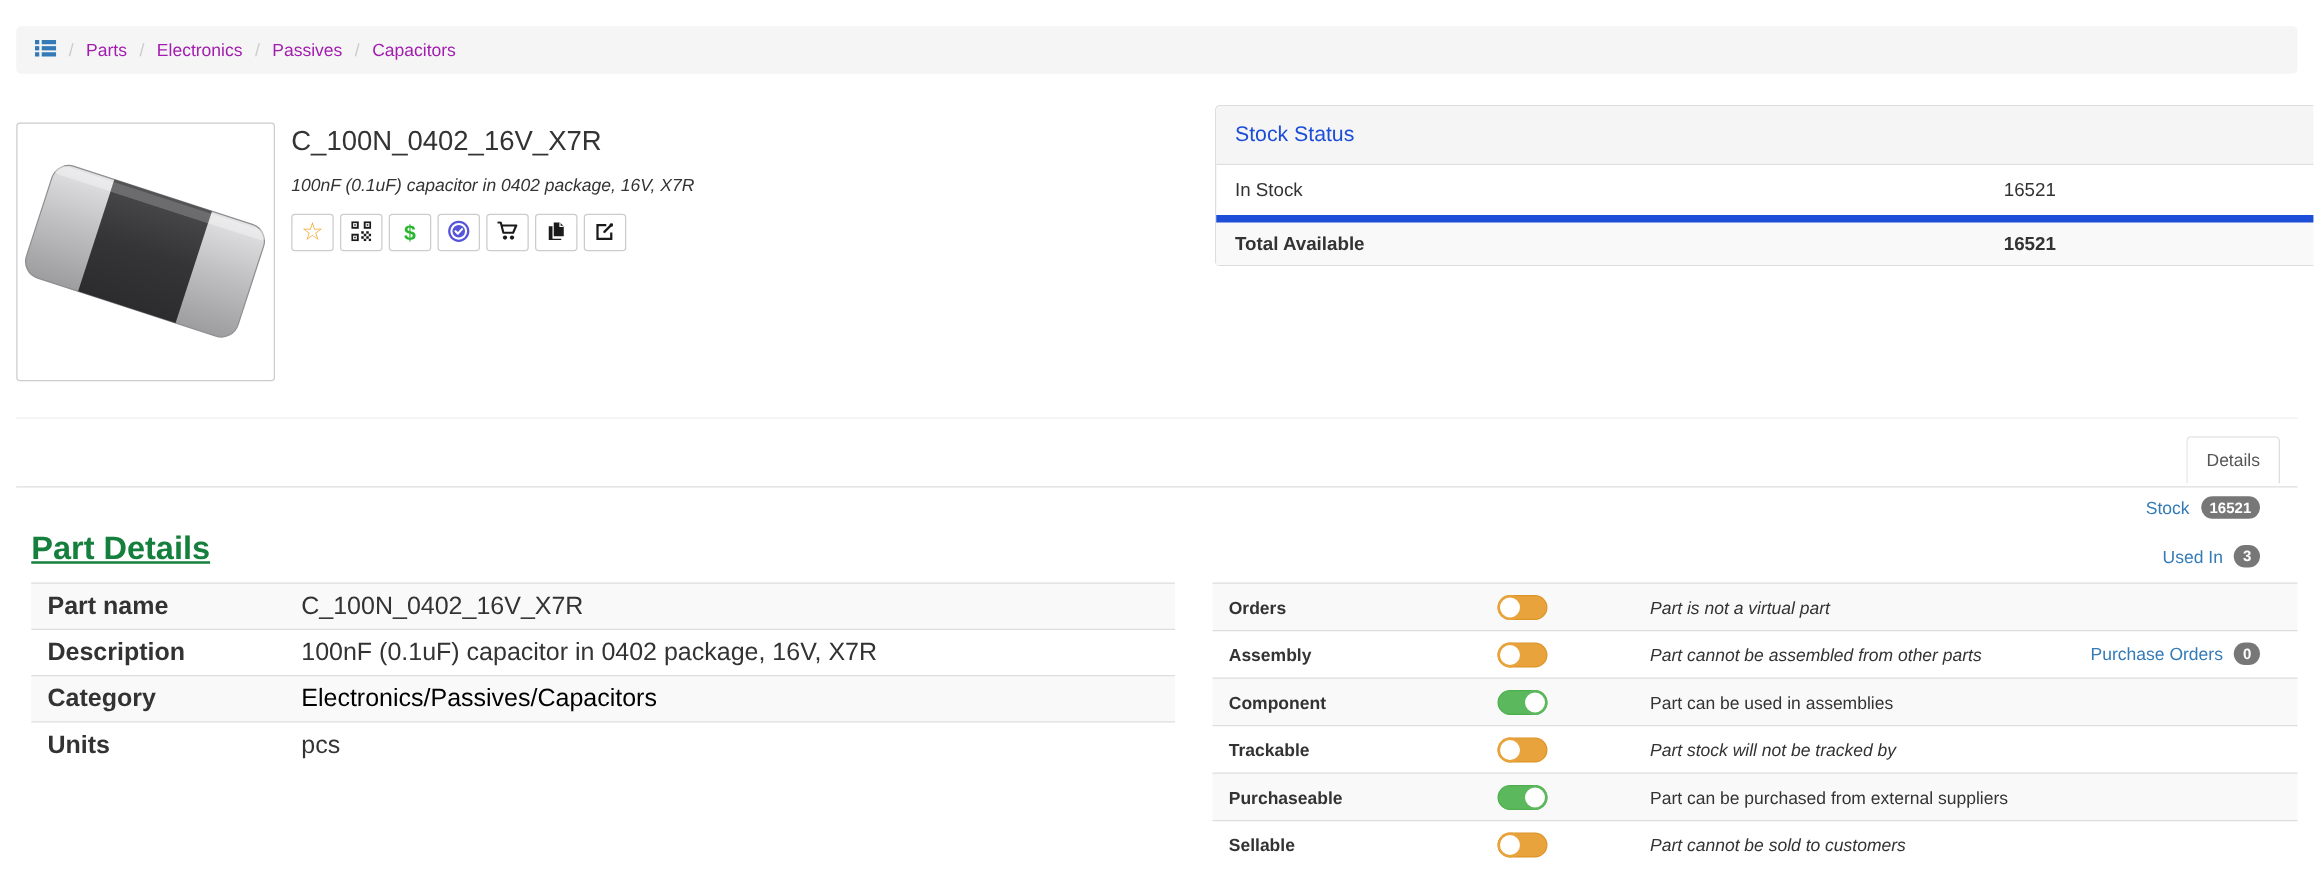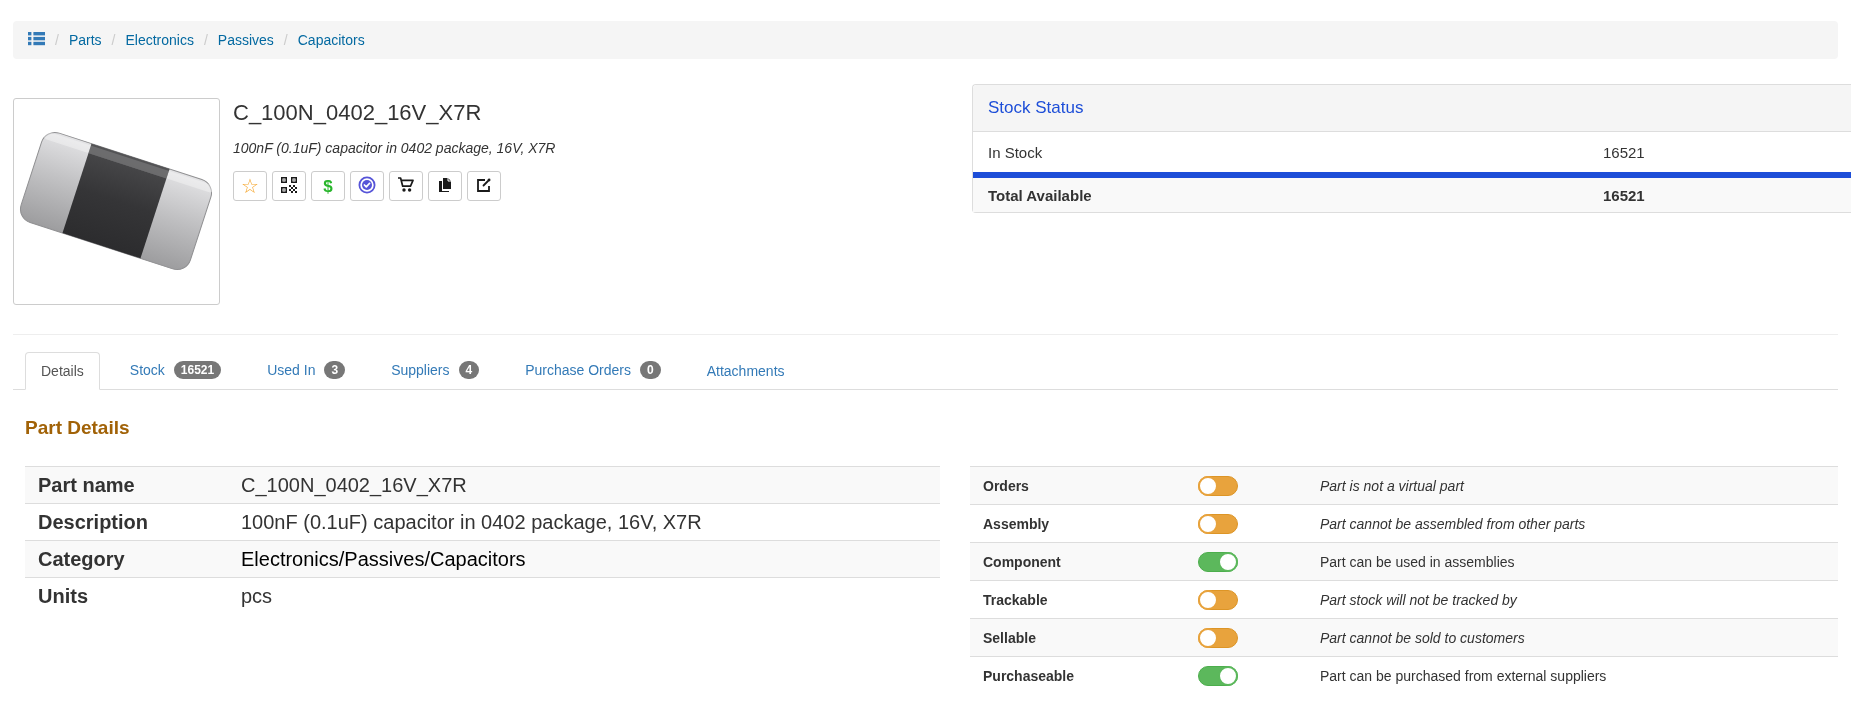--- a/index.html
+++ b/index.html
@@ -5,21 +5,21 @@
   * { box-sizing: border-box; }
   html,body { margin:0; padding:0; background:#fff; }
   body { font-family:"Liberation Sans", sans-serif; color:#333; font-size:14px; }
   .screen { position:relative; width:1851px; height:716px; background:#fff; overflow:hidden; }
 
   
   .breadcrumb { position:absolute; left:13px; right:13px; top:21px; height:38px;
     background:#f5f5f5; border-radius:4px; display:flex; align-items:center;
     padding:0 15px; font-size:14px; }
   .crumb-home { display:flex; align-items:center; cursor:pointer; }
-  .crumb-link { color:#0369a1; text-decoration:none; cursor:pointer; }
+  .crumb-link { color:#a21caf; text-decoration:none; cursor:pointer; }
   .crumb-sep { color:#ccc; margin:0 10px; }
 
   
   .part-image { position:absolute; left:13px; top:98px; width:207px; height:207px;
     border:1px solid #ccc; border-radius:3px; background:#fff;
     display:flex; align-items:center; justify-content:center; }
 
   
   .part-head { position:absolute; left:233px; top:100px; }
   .part-title { font-size:22px; font-weight:400; color:#333; margin:0 0 14px; line-height:1.2; }
@@ -40,30 +40,30 @@
   .stock-row + .stock-row { border-top:6px solid #1d4ed8; }
   .stock-row .s-lbl { padding-left:15px; width:630px; }
   .stock-row.bold .s-lbl, .stock-row.bold .s-val { font-weight:bold; }
 
   
   .page-divider { position:absolute; left:13px; right:13px; top:334px; height:0;
     border-top:1px solid #eee; }
 
   
   .tabs { position:absolute; left:13px; right:13px; top:349px; height:41px;
-    border-bottom:1px solid #ddd; display:flex; align-items:flex-end; padding-left:12px; }
+    border-bottom:1px solid #ddd; display:flex; align-items:flex-end; padding-left:12px;flex-direction:column; }
   .tab { font-size:14px; padding:10px 15px; margin-right:14px; color:#337ab7;
     display:flex; align-items:center; gap:9px; border:1px solid transparent;
     border-radius:4px 4px 0 0; margin-bottom:-1px; cursor:pointer; background:transparent; }
   .tab.active { background:#fff; color:#555; border-color:#ddd #ddd #fff #ddd; cursor:default; }
   .badge { background:#777; color:#fff; font-size:12px; font-weight:bold;
     padding:3px 7px; border-radius:10px; line-height:1; }
 
   
-  .section-title { position:absolute; left:25px; top:401px; font-size:19px; color:#a16207; }
+  .section-title { position:absolute; left:25px; top:401px; font-size:26px; color:#15803d;text-decoration:underline; }
 
   .dtable-left { position:absolute; left:25px; top:466px; width:915px; font-size:20px; }
   .drow { display:flex; align-items:center; height:37px; border-top:1px solid #ddd; }
   .drow:nth-child(odd) { background:#f9f9f9; }
   .d-lbl { width:216px; padding-left:13px; font-weight:bold; }
   .d-val { color:#333; }
   .d-val.link-val { color:#000000; cursor:pointer; }
 
   .dtable-right { position:absolute; left:970px; top:466px; width:868px; font-size:14px; }
   .frow { display:flex; align-items:center; height:38px; border-top:1px solid #ddd; }
@@ -297,32 +297,32 @@
     <div class="frow">
       <span class="f-lbl">Trackable</span>
       <span class="f-toggle-cell">
         <span class="toggle" data-state="off">
             <span class="knob"></span>
           </span>
       </span>
       <span class="f-text" data-tone="negative">Part stock will not be tracked by</span>
     </div>
     <div class="frow">
+      <span class="f-lbl">Purchaseable</span>
+      <span class="f-toggle-cell">
+        <span class="toggle" data-state="on">
+            <span class="knob"></span>
+          </span>
+      </span>
+      <span class="f-text" data-tone="positive">Part can be purchased from external suppliers</span>
+    </div>
+    <div class="frow">
       <span class="f-lbl">Sellable</span>
       <span class="f-toggle-cell">
         <span class="toggle" data-state="off">
             <span class="knob"></span>
           </span>
       </span>
       <span class="f-text" data-tone="negative">Part cannot be sold to customers</span>
     </div>
-    <div class="frow">
-      <span class="f-lbl">Purchaseable</span>
-      <span class="f-toggle-cell">
-        <span class="toggle" data-state="on">
-            <span class="knob"></span>
-          </span>
-      </span>
-      <span class="f-text" data-tone="positive">Part can be purchased from external suppliers</span>
-    </div>
   </div>
 
 </div>
 
 </body></html>

